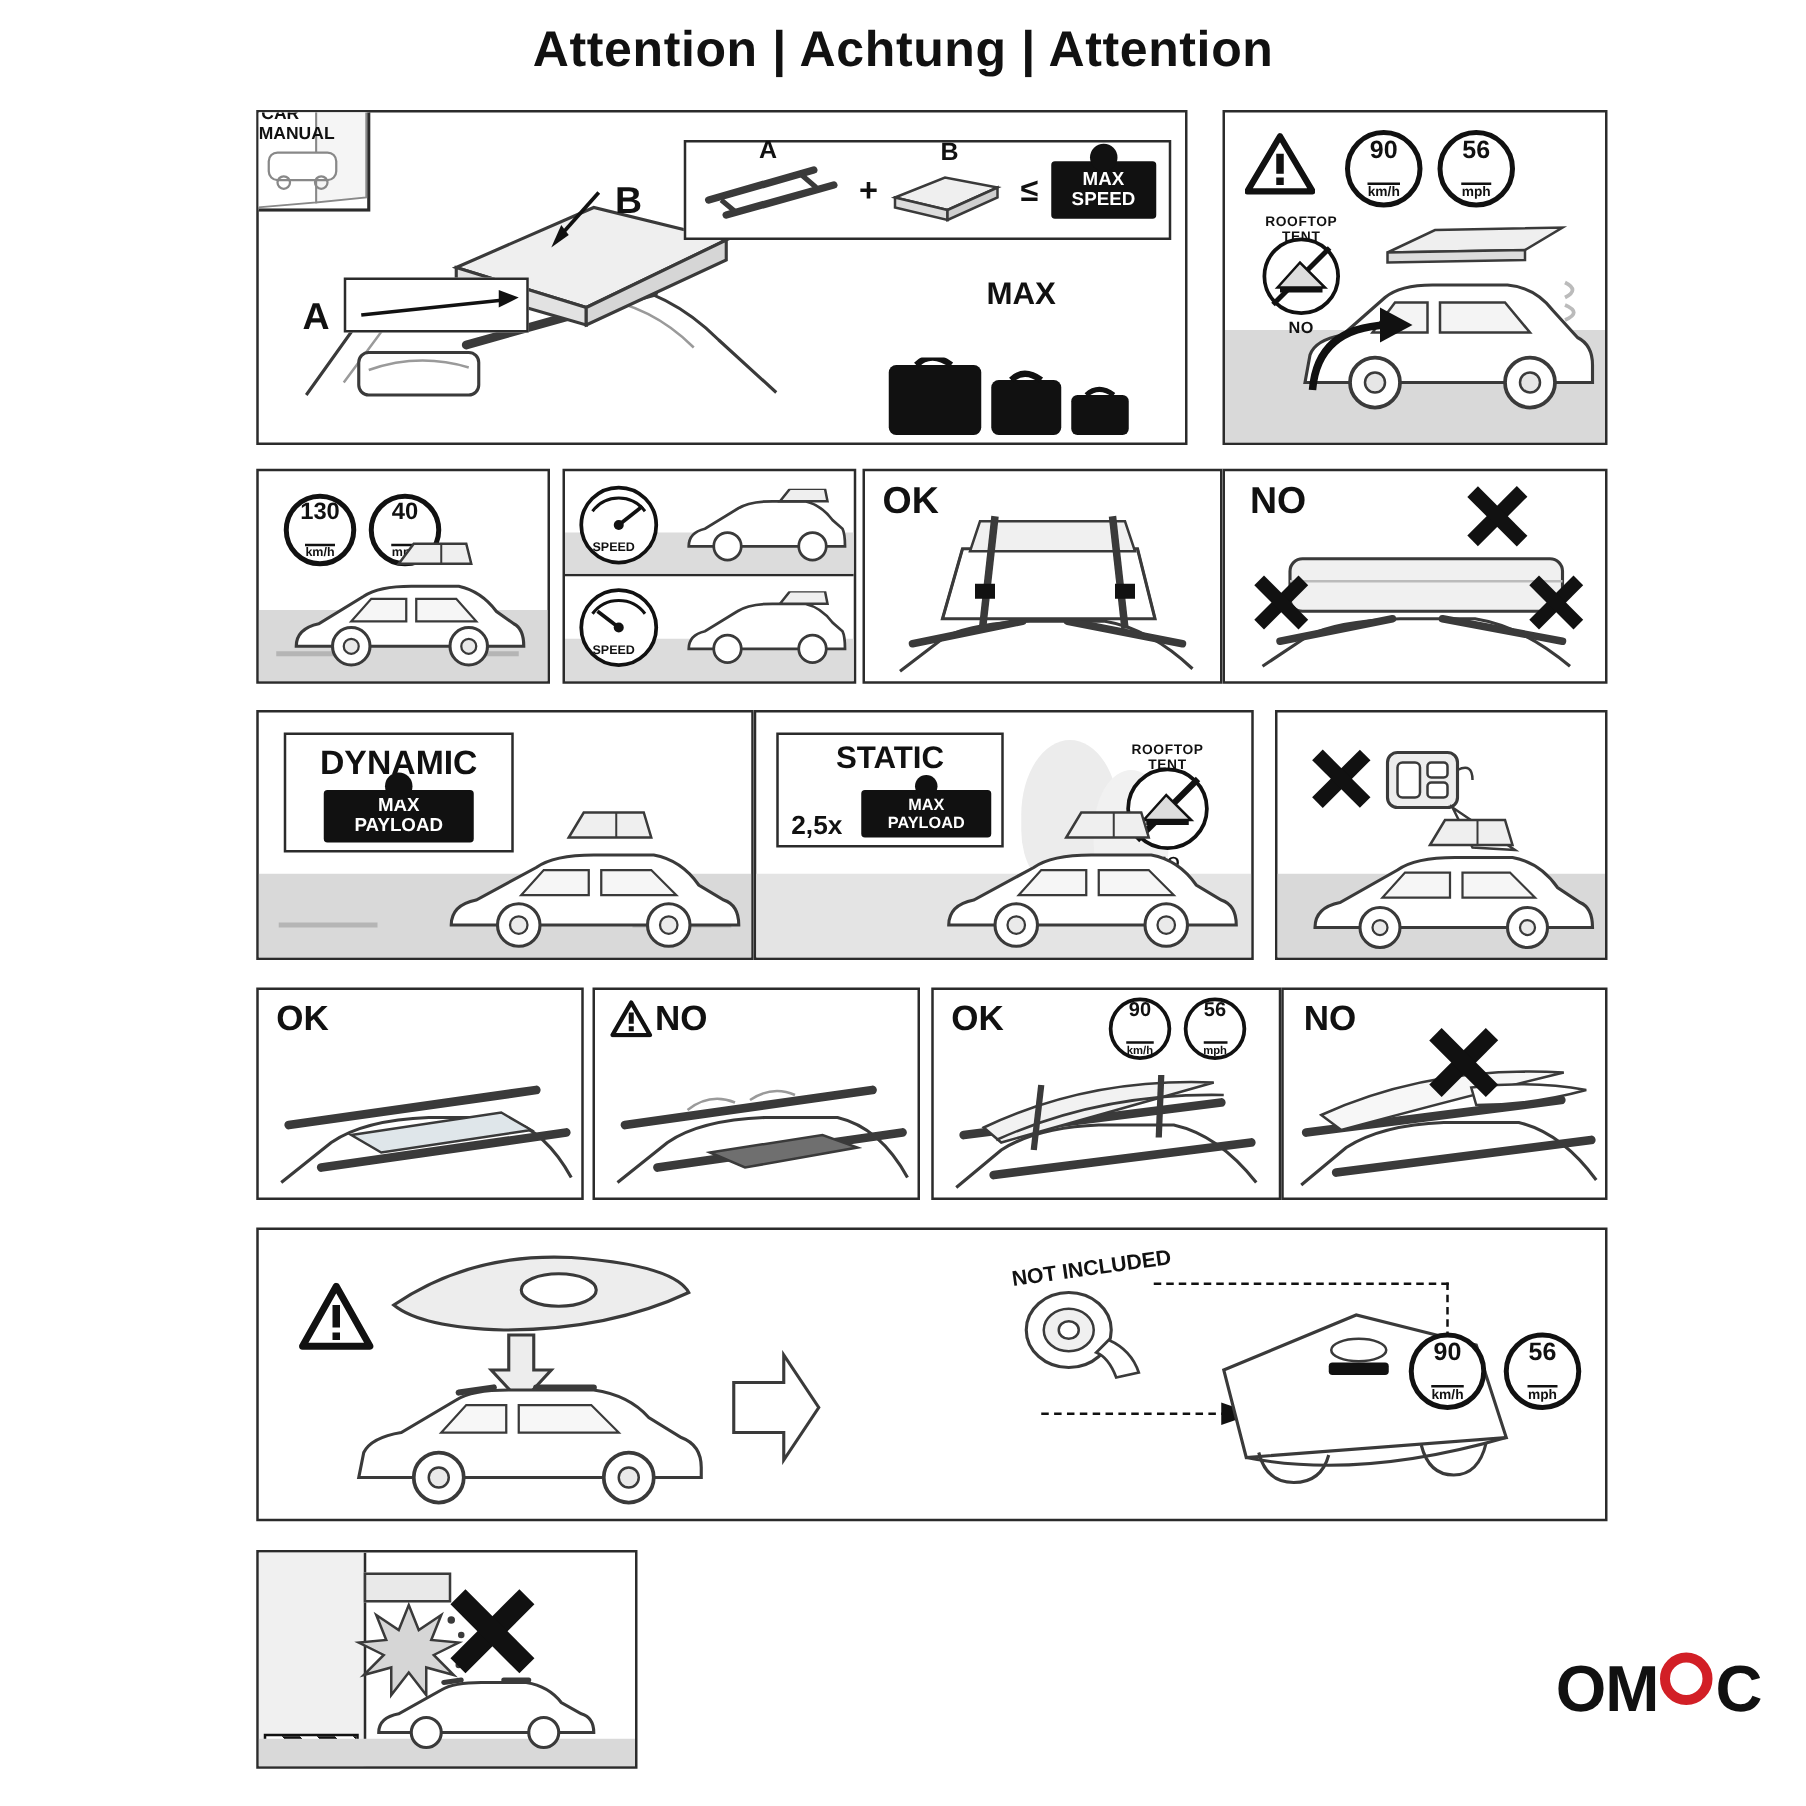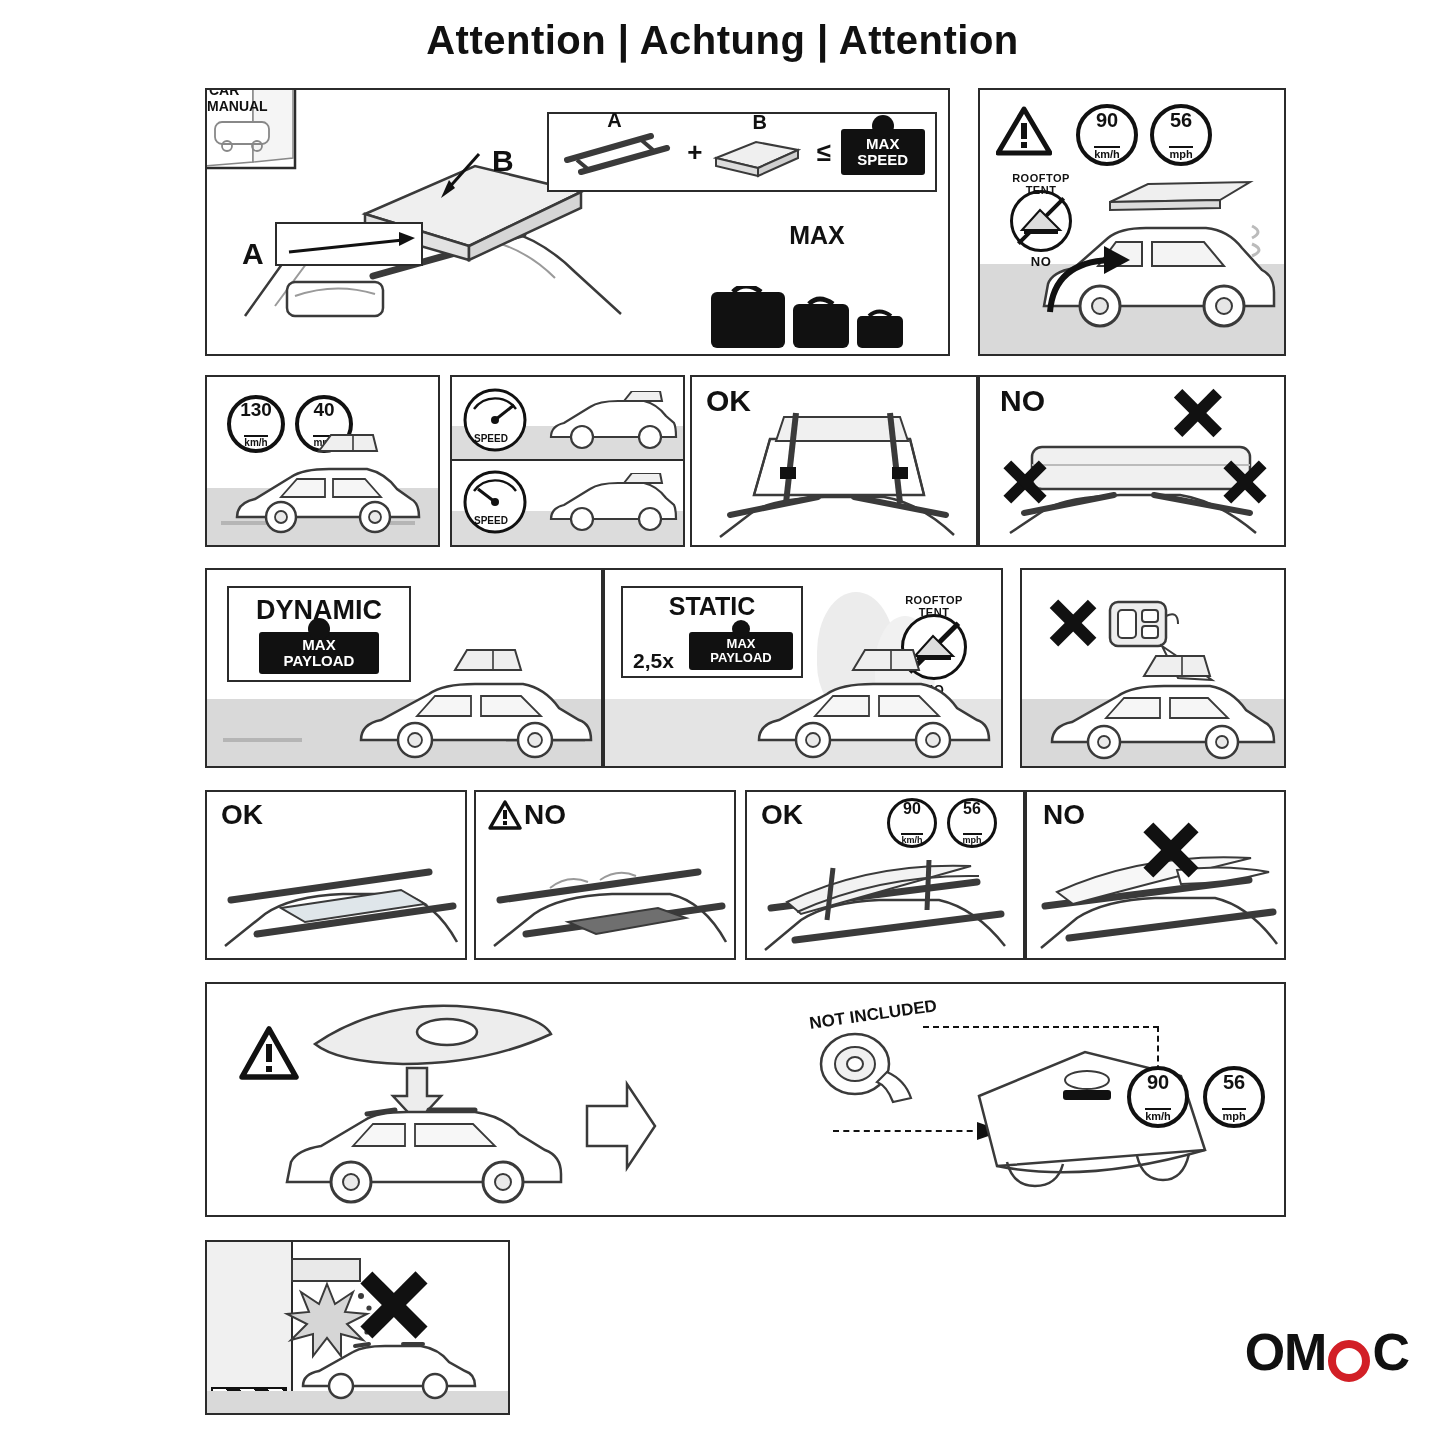--- a/index.html
+++ b/index.html
@@ -94,21 +94,21 @@
     background:#111; transform:translateX(-50%) rotate(45deg);
   }
   .tentno .cap {
     position:absolute; left:-16%; top:-6%; width:132%; text-align:center;
     font-size:11px; font-weight:700; letter-spacing:0.5px;
   }
 
   .omac {
     position:absolute; right:36px; bottom:22px;
     font-size:52px; font-weight:700; letter-spacing:-1px; color:#111;
-    display:flex; align-items:flex-end;
+    display:flex; align-items:flex-start;
   }
   .omac .ring {
     display:inline-block; width:42px; height:42px; border-radius:50%;
     border:8px solid #d21f26; margin:0 2px 0 2px; vertical-align:middle;
   }
 
   .dash { position:absolute; border-top:2px dashed #111; }
   .dashv { position:absolute; border-left:2px dashed #111; }
 
   .hatch {

